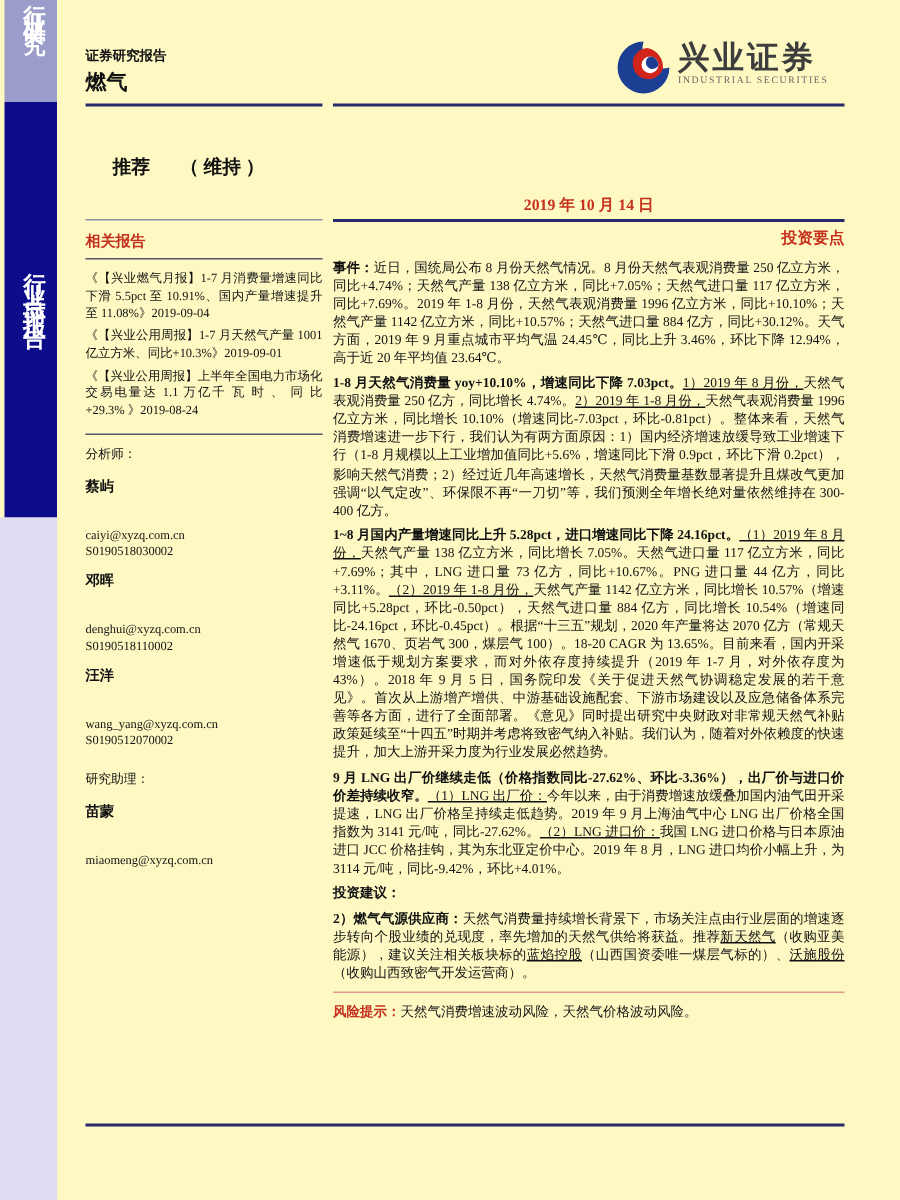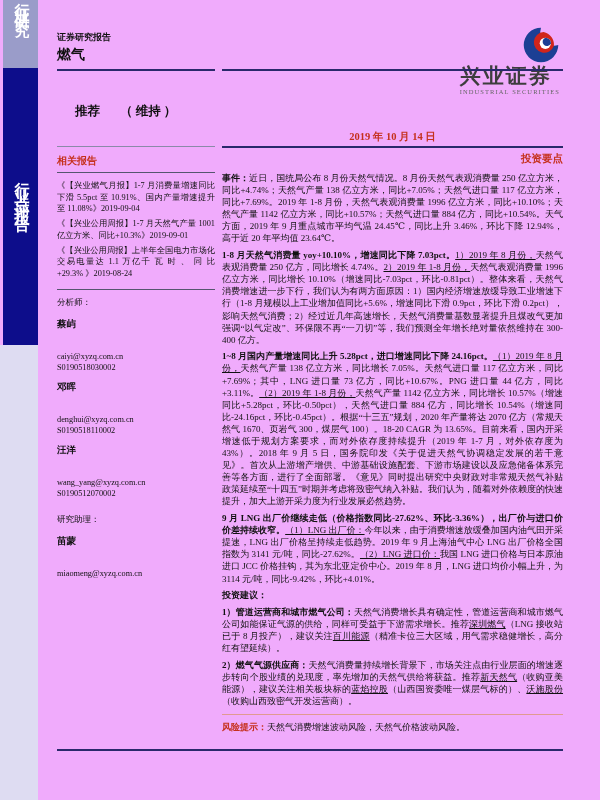--- a/index.html
+++ b/index.html
@@ -1,31 +1,31 @@
 <!DOCTYPE html>
 <html><head>
 <meta charset="utf-8">
 <style>
   html,body{margin:0;padding:0;background:#ffffff;}
   body{width:600px;height:800px;position:relative;font-family:"Liberation Serif","DejaVu Serif",serif;color:#111;}
-  .page{position:absolute;left:0;top:0;width:600px;height:800px;overflow:hidden;background:#f0abfc;}
+  .page{position:absolute;left:0;top:0;width:600px;height:800px;overflow:hidden;background:#fef9c3;}
 
   
   .sb1{position:absolute;left:3px;top:0;width:35px;height:68px;background:#9a9cc9;overflow:hidden;}
   .sb2{position:absolute;left:3px;top:68px;width:35px;height:277px;background:#0d0d8b;overflow:hidden;}
   .sb3{position:absolute;left:0;top:345px;width:38px;height:455px;background:#dedcf2;}
   .vtext{writing-mode:vertical-rl;text-orientation:upright;color:#fff;font-weight:bold;
          font-size:15px;letter-spacing:6px;position:absolute;left:9px;}
   .sb1 .vtext{top:-9px;}
   .sb2 .vtext{top:102px;letter-spacing:7px;}
 
   
   .report-type{position:absolute;left:57px;top:31px;font-size:9px;font-weight:bold;}
   .industry{position:absolute;left:57px;top:46px;font-size:14px;font-weight:bold;}
-  .logo{position:absolute;left:410px;top:26px;width:150px;display:flex;align-items:flex-end;flex-direction:column;}
+  .logo{position:absolute;left:410px;top:26px;width:150px;display:flex;align-items:flex-start;}
   .logo-mark{width:38px;height:38px;flex:0 0 38px;}
   .logo-text{margin-left:4px;}
   .logo-cn{font-size:21px;font-weight:bold;color:#3d3d3d;letter-spacing:2px;line-height:24px;white-space:nowrap;}
   .logo-en{font-size:6.5px;color:#666;letter-spacing:1.1px;white-space:nowrap;}
   .hline1a{position:absolute;left:57px;top:69px;width:158px;height:2px;background:#29296b;}
   .hline1b{position:absolute;left:222px;top:69px;width:341px;height:2px;background:#29296b;}
   .title{position:absolute;left:222px;top:83px;width:341px;font-size:11.3px;font-weight:bold;white-space:nowrap;}
   .rating{position:absolute;left:75px;top:103px;font-size:12.5px;font-weight:bold;}
   .rating .status{margin-left:20px;}
   .date{position:absolute;left:222px;top:130px;width:341px;text-align:center;color:#c5311d;font-weight:bold;font-size:10.5px;}
@@ -125,26 +125,25 @@
       <div>
           <div class="an-name">苗蒙</div>
           <div class="an-email">miaomeng@xyzq.com.cn</div>
         </div>
     </div>
   </div>
 
   <div class="maincol">
     <div class="mc-title">投资要点</div>
     <div>
-        <p class="body"><span class="b">事件：</span><span>近日，国统局公布 8 月份天然气情况。8 月份天然气表观消费量 250 亿立方米，同比+4.74%；天然气产量 138 亿立方米，同比+7.05%；天然气进口量 117 亿立方米，同比+7.69%。2019 年 1-8 月份，天然气表观消费量 1996 亿立方米，同比+10.10%；天然气产量 1142 亿立方米，同比+10.57%；天然气进口量 884 亿方，同比+10.54%。天气方面，2019 年 9 月重点城市平均气温 24.45℃，同比上升 3.46%，环比下降 12.94%，高于近 20 年平均值 23.64℃。</span></p>
+        <p class="body"><span class="b">事件：</span><span>近日，国统局公布 8 月份天然气情况。8 月份天然气表观消费量 250 亿立方米，同比+4.74%；天然气产量 138 亿立方米，同比+7.05%；天然气进口量 117 亿立方米，同比+7.69%。2019 年 1-8 月份，天然气表观消费量 1996 亿立方米，同比+10.10%；天然气产量 1142 亿立方米，同比+10.57%；天然气进口量 884 亿方，同比+30.12%。天气方面，2019 年 9 月重点城市平均气温 24.45℃，同比上升 3.46%，环比下降 12.94%，高于近 20 年平均值 23.64℃。</span></p>
         <p class="body"><span class="b">1-8 月天然气消费量 yoy+10.10%，增速同比下降 7.03pct。</span><span class="u">1）2019 年 8 月份，</span><span>天然气表观消费量 250 亿方，同比增长 4.74%。</span><span class="u">2）2019 年 1-8 月份，</span><span>天然气表观消费量 1996 亿立方米，同比增长 10.10%（增速同比-7.03pct，环比-0.81pct）。整体来看，天然气消费增速进一步下行，我们认为有两方面原因：1）国内经济增速放缓导致工业增速下行（1-8 月规模以上工业增加值同比+5.6%，增速同比下滑 0.9pct，环比下滑 0.2pct），影响天然气消费；2）经过近几年高速增长，天然气消费量基数显著提升且煤改气更加强调“以气定改”、环保限不再“一刀切”等，我们预测全年增长绝对量依然维持在 300-400 亿方。</span></p>
         <p class="body"><span class="b">1~8 月国内产量增速同比上升 5.28pct，进口增速同比下降 24.16pct。</span><span class="u">（1）2019 年 8 月份，</span><span>天然气产量 138 亿立方米，同比增长 7.05%。天然气进口量 117 亿立方米，同比+7.69%；其中，LNG 进口量 73 亿方，同比+10.67%。PNG 进口量 44 亿方，同比+3.11%。</span><span class="u">（2）2019 年 1-8 月份，</span><span>天然气产量 1142 亿立方米，同比增长 10.57%（增速同比+5.28pct，环比-0.50pct），天然气进口量 884 亿方，同比增长 10.54%（增速同比-24.16pct，环比-0.45pct）。根据“十三五”规划，2020 年产量将达 2070 亿方（常规天然气 1670、页岩气 300，煤层气 100）。18-20 CAGR 为 13.65%。目前来看，国内开采增速低于规划方案要求，而对外依存度持续提升（2019 年 1-7 月，对外依存度为 43%）。2018 年 9 月 5 日，国务院印发《关于促进天然气协调稳定发展的若干意见》。首次从上游增产增供、中游基础设施配套、下游市场建设以及应急储备体系完善等各方面，进行了全面部署。《意见》同时提出研究中央财政对非常规天然气补贴政策延续至“十四五”时期并考虑将致密气纳入补贴。我们认为，随着对外依赖度的快速提升，加大上游开采力度为行业发展必然趋势。</span></p>
         <p class="body"><span class="b">9 月 LNG 出厂价继续走低（价格指数同比-27.62%、环比-3.36%），出厂价与进口价价差持续收窄。</span><span class="u">（1）LNG 出厂价：</span><span>今年以来，由于消费增速放缓叠加国内油气田开采提速，LNG 出厂价格呈持续走低趋势。2019 年 9 月上海油气中心 LNG 出厂价格全国指数为 3141 元/吨，同比-27.62%。</span><span class="u">（2）LNG 进口价：</span><span>我国 LNG 进口价格与日本原油进口 JCC 价格挂钩，其为东北亚定价中心。2019 年 8 月，LNG 进口均价小幅上升，为 3114 元/吨，同比-9.42%，环比+4.01%。</span></p>
         <p class="body"><span class="b">投资建议：</span></p>
-        <p class="body"><span class="b">1）管道运营商和城市燃气公司：</span><span>天然气消费增长具有确定性，管道运营商和城市燃气公司如能保证气源的供给，同样可受益于下游需求增长。推荐</span><span class="u">深圳燃气</span><span>（LNG 接收站已于 8 月投产），建议关注</span><span class="u">百川能源</span><span>（精准卡位三大区域，用气需求稳健增长，高分红有望延续）。</span></p>
         <p class="body"><span class="b">2）燃气气源供应商：</span><span>天然气消费量持续增长背景下，市场关注点由行业层面的增速逐步转向个股业绩的兑现度，率先增加的天然气供给将获益。推荐</span><span class="u">新天然气</span><span>（收购亚美能源），建议关注相关板块标的</span><span class="u">蓝焰控股</span><span>（山西国资委唯一煤层气标的）、</span><span class="u">沃施股份</span><span>（收购山西致密气开发运营商）。</span></p>
         <p class="body divider-top"><span class="red">风险提示：</span><span>天然气消费增速波动风险，天然气价格波动风险。</span></p>
       </div>
   </div>
 
   <div class="fline"></div>
 
 </div>
 
 </body></html>

